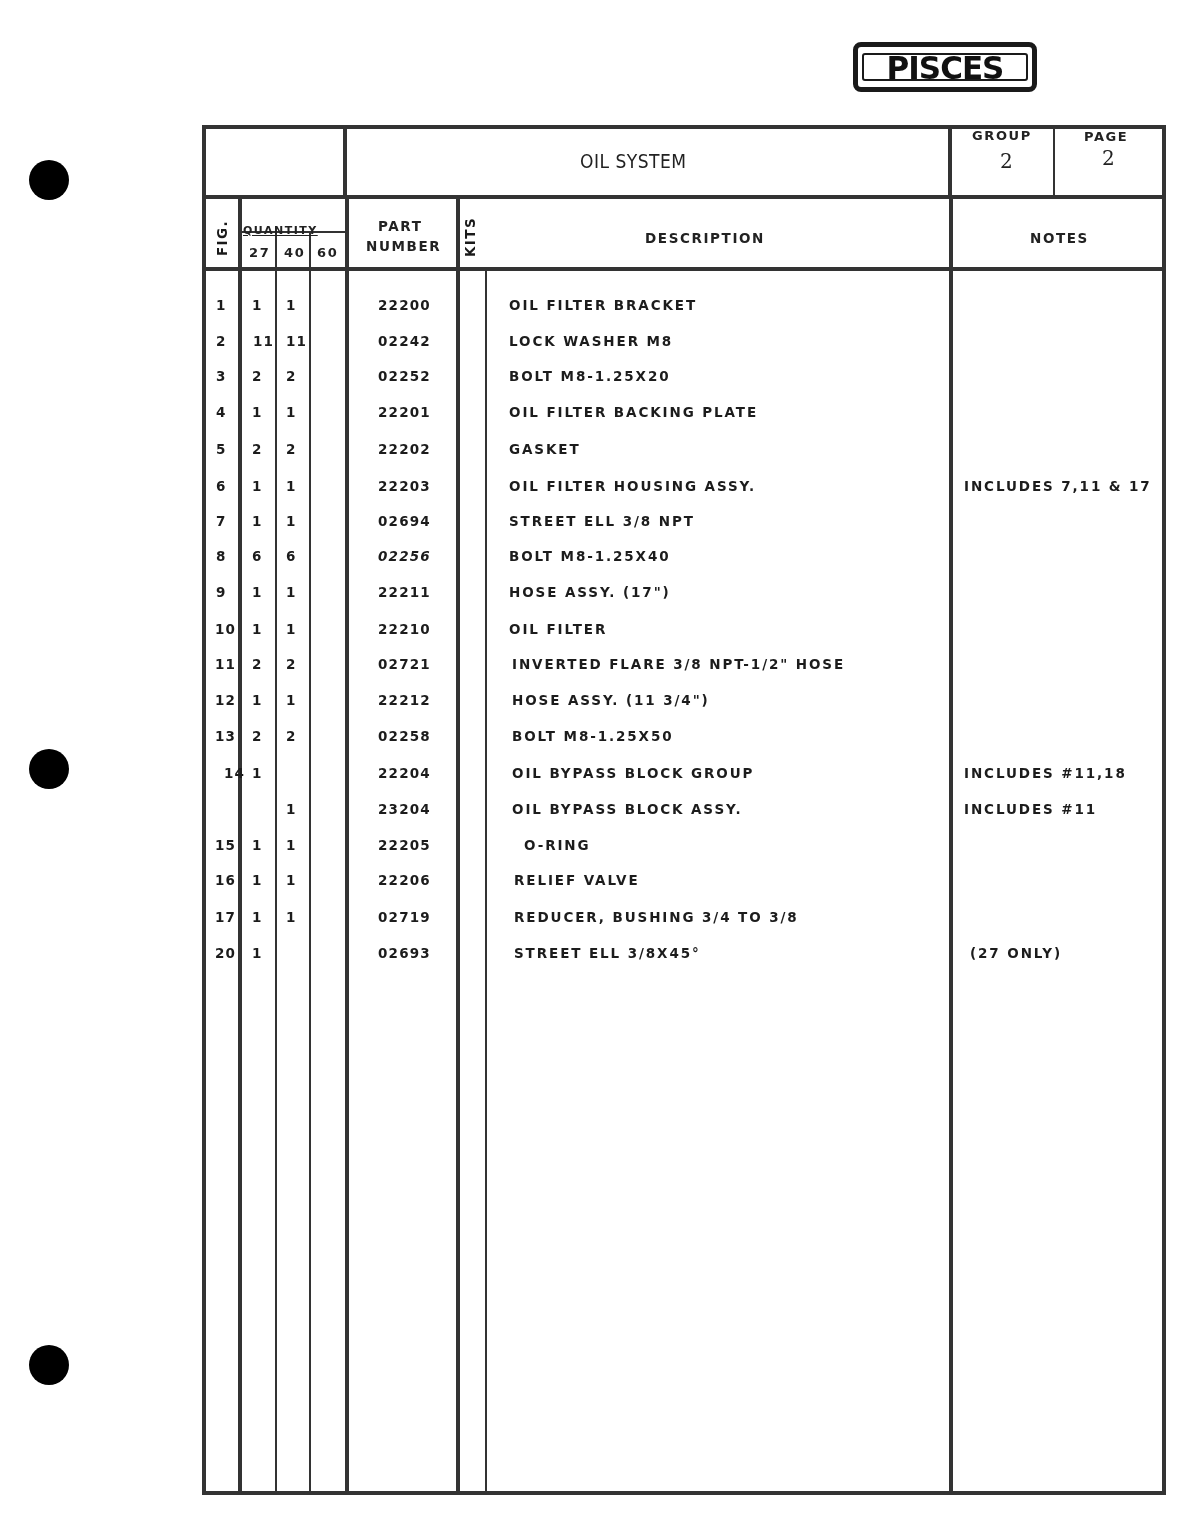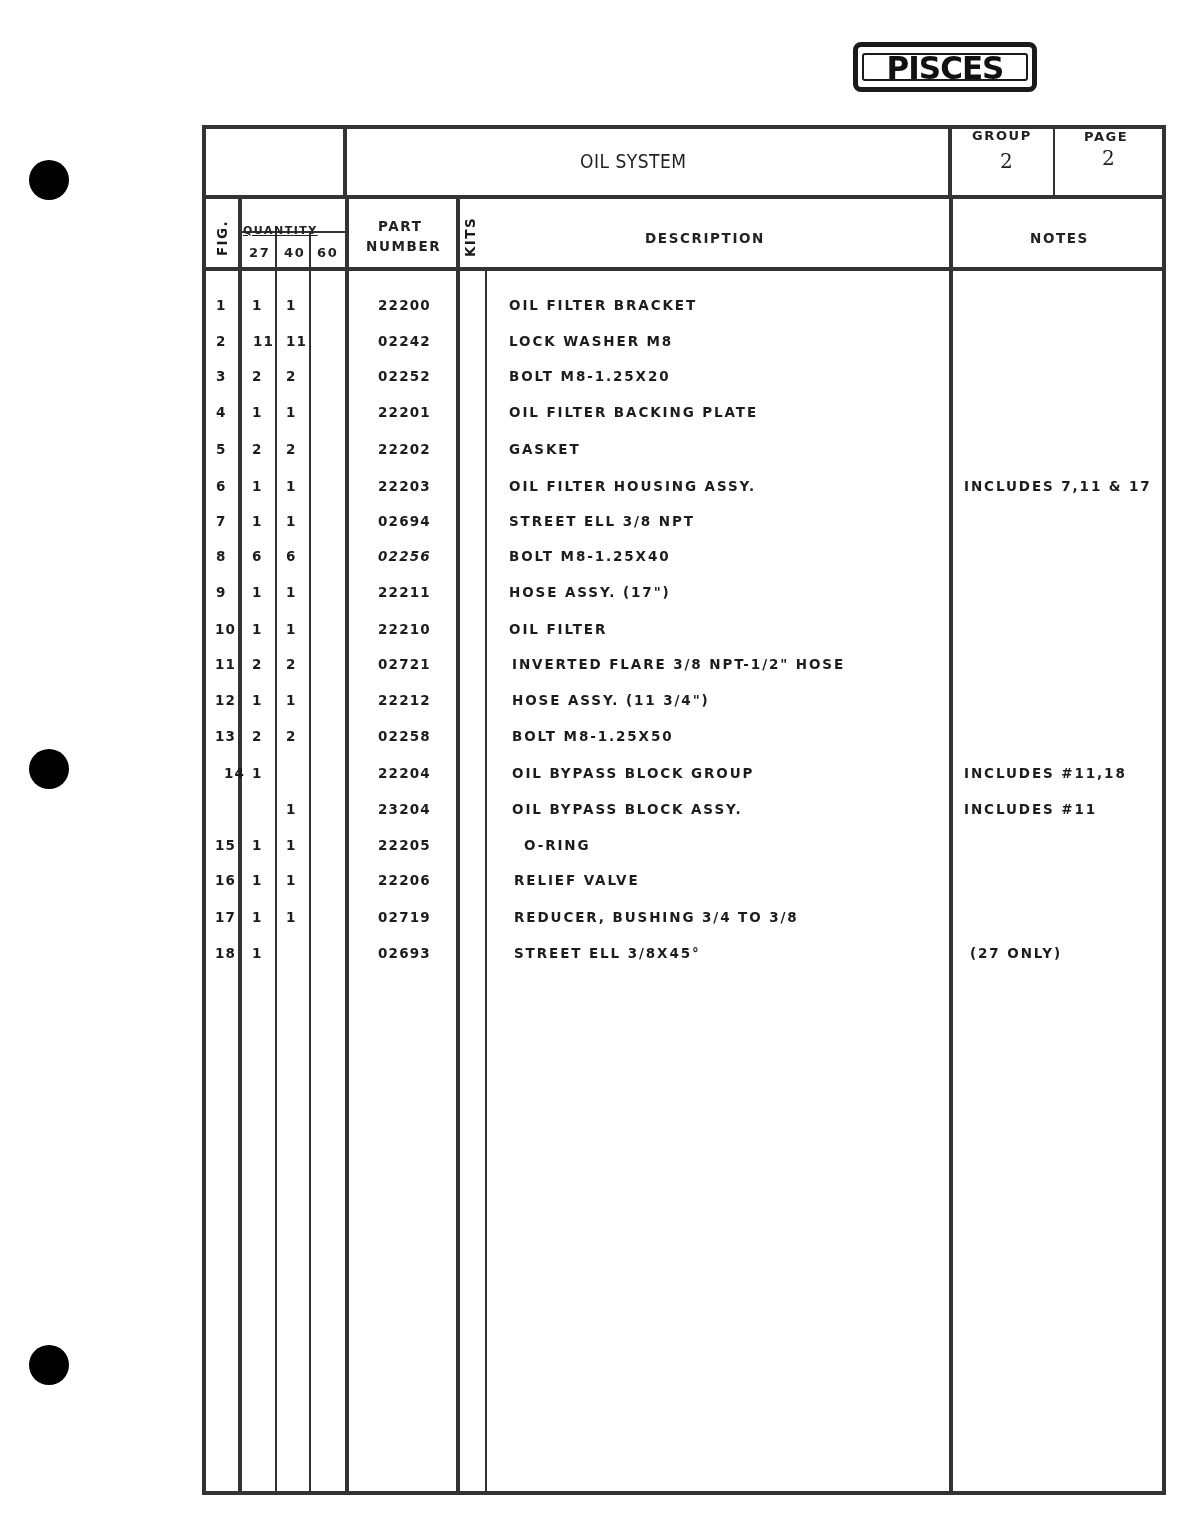--- a/index.html
+++ b/index.html
@@ -267,21 +267,21 @@
       <span class="c cell" style="left: 215px;">17</span>
       <span class="c cell" style="left: 252px;">1</span>
       <span class="c cell" style="left: 286px;">1</span>
       <span class="c cell" style="left: 320px;"></span>
       <span class="c cell" style="left: 378px;">02719</span>
       <span class="c cell" style="left: 465px;"></span>
       <span class="c desc" style="left: 514px;">REDUCER, BUSHING 3/4 TO 3/8</span>
       <span class="c desc" style="left: 964px;"></span>
     </div>
     <div class="row" style="top: 945px;">
-      <span class="c cell" style="left: 215px;">18</span>
+      <span class="c cell" style="left: 215px;">20</span>
       <span class="c cell" style="left: 252px;">1</span>
       <span class="c cell" style="left: 286px;"></span>
       <span class="c cell" style="left: 320px;"></span>
       <span class="c cell" style="left: 378px;">02693</span>
       <span class="c cell" style="left: 465px;"></span>
       <span class="c desc" style="left: 514px;">STREET ELL 3/8X45°</span>
       <span class="c desc" style="left: 970px;">(27 ONLY)</span>
     </div>
   </div>
 

